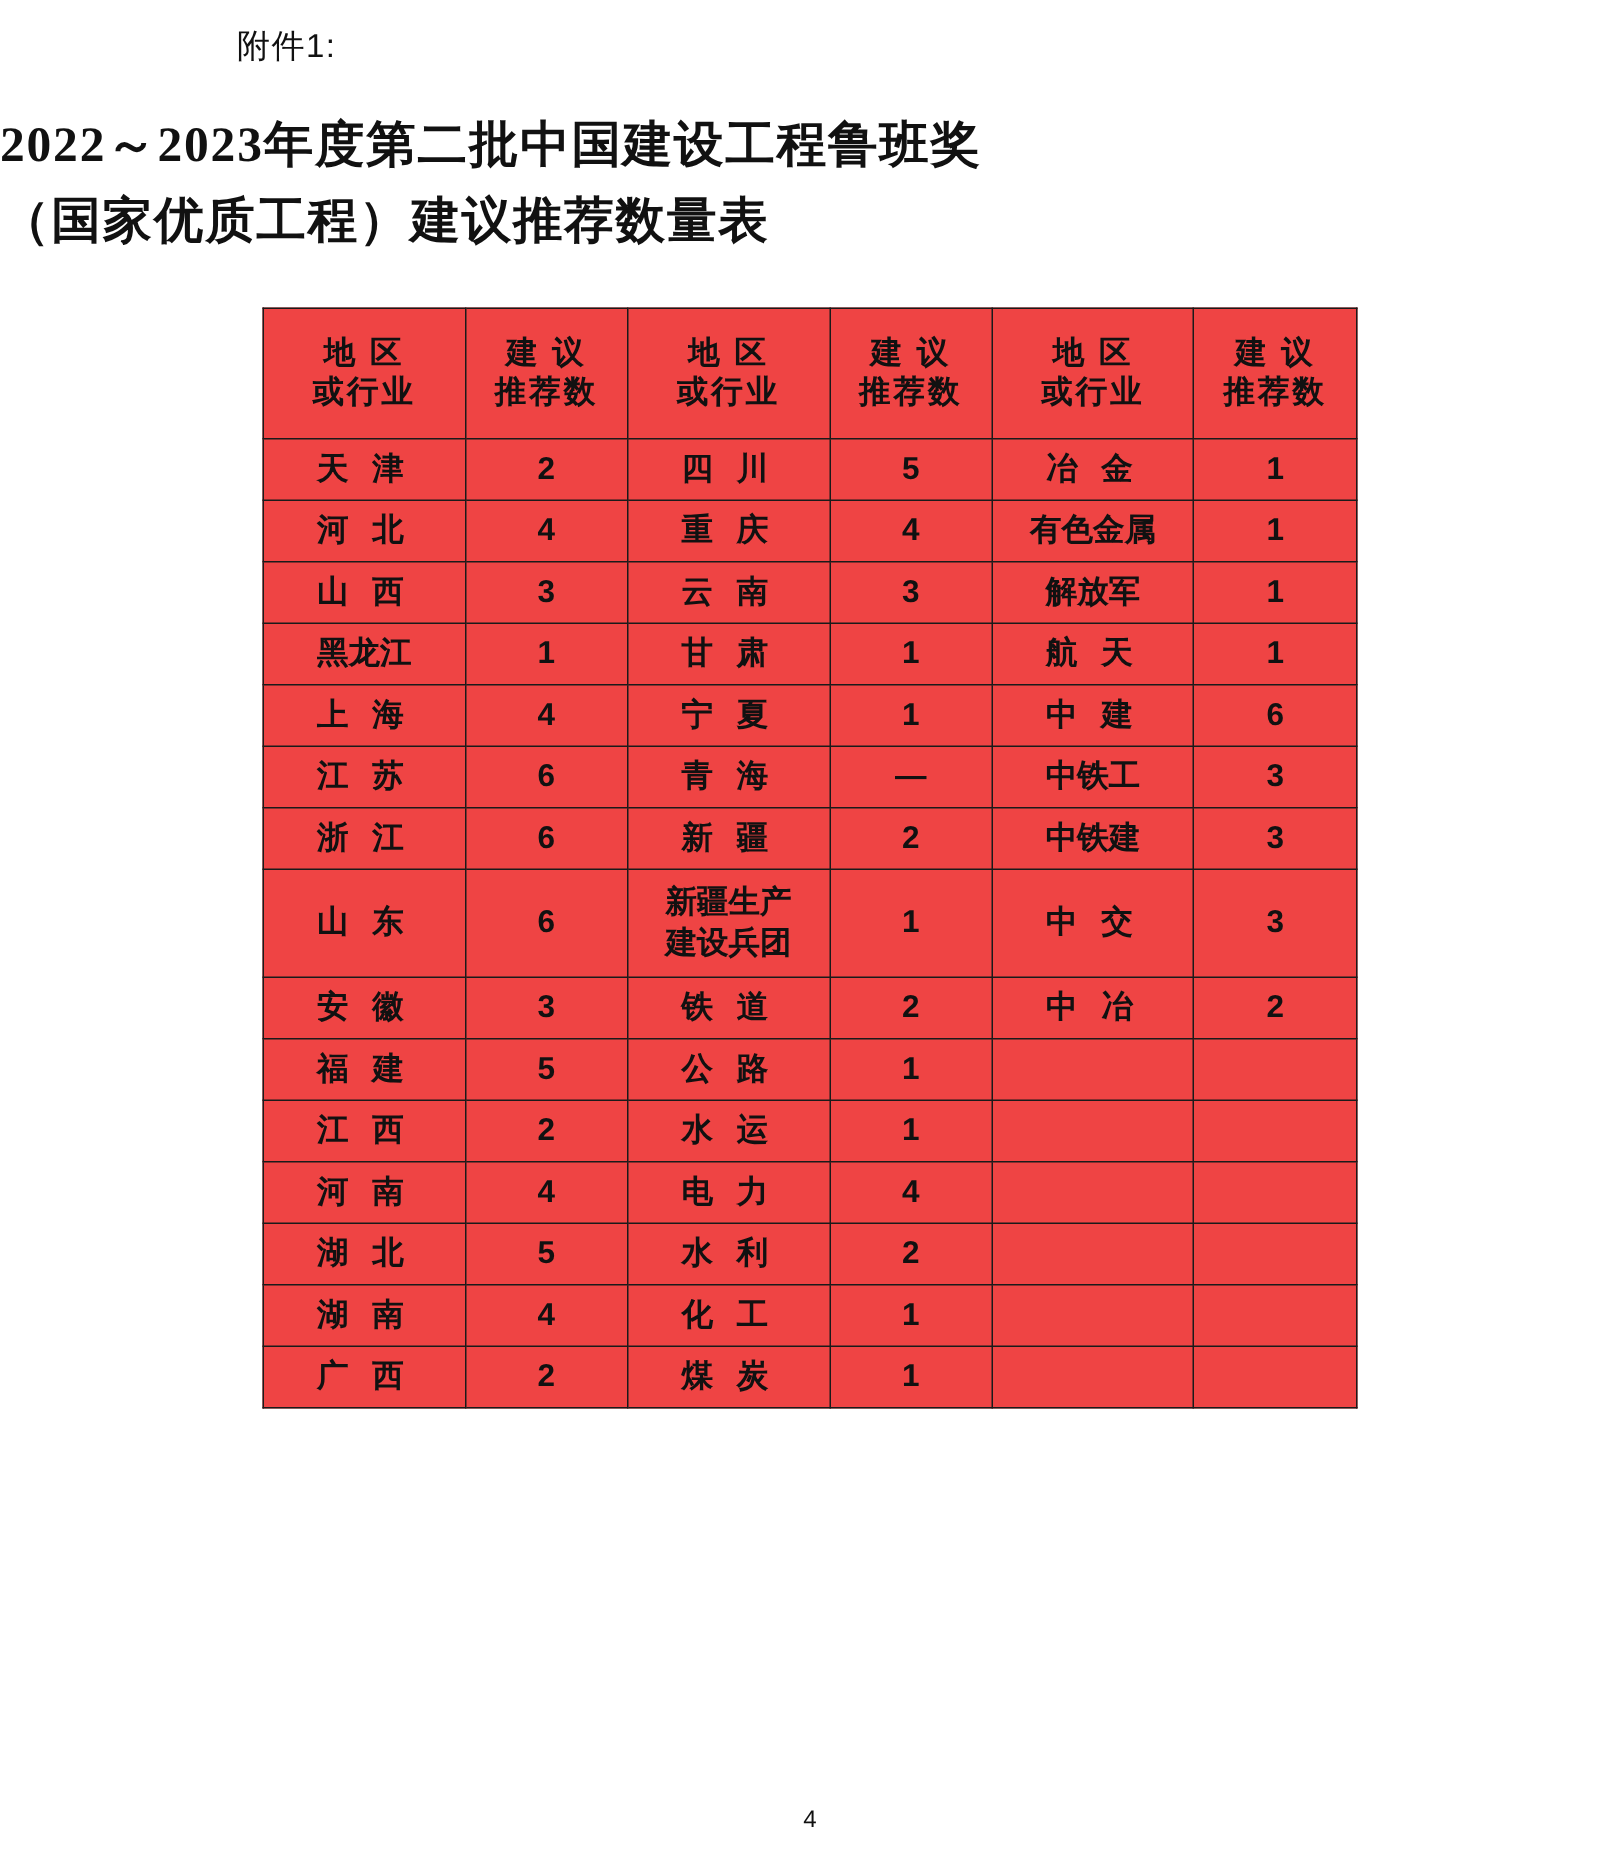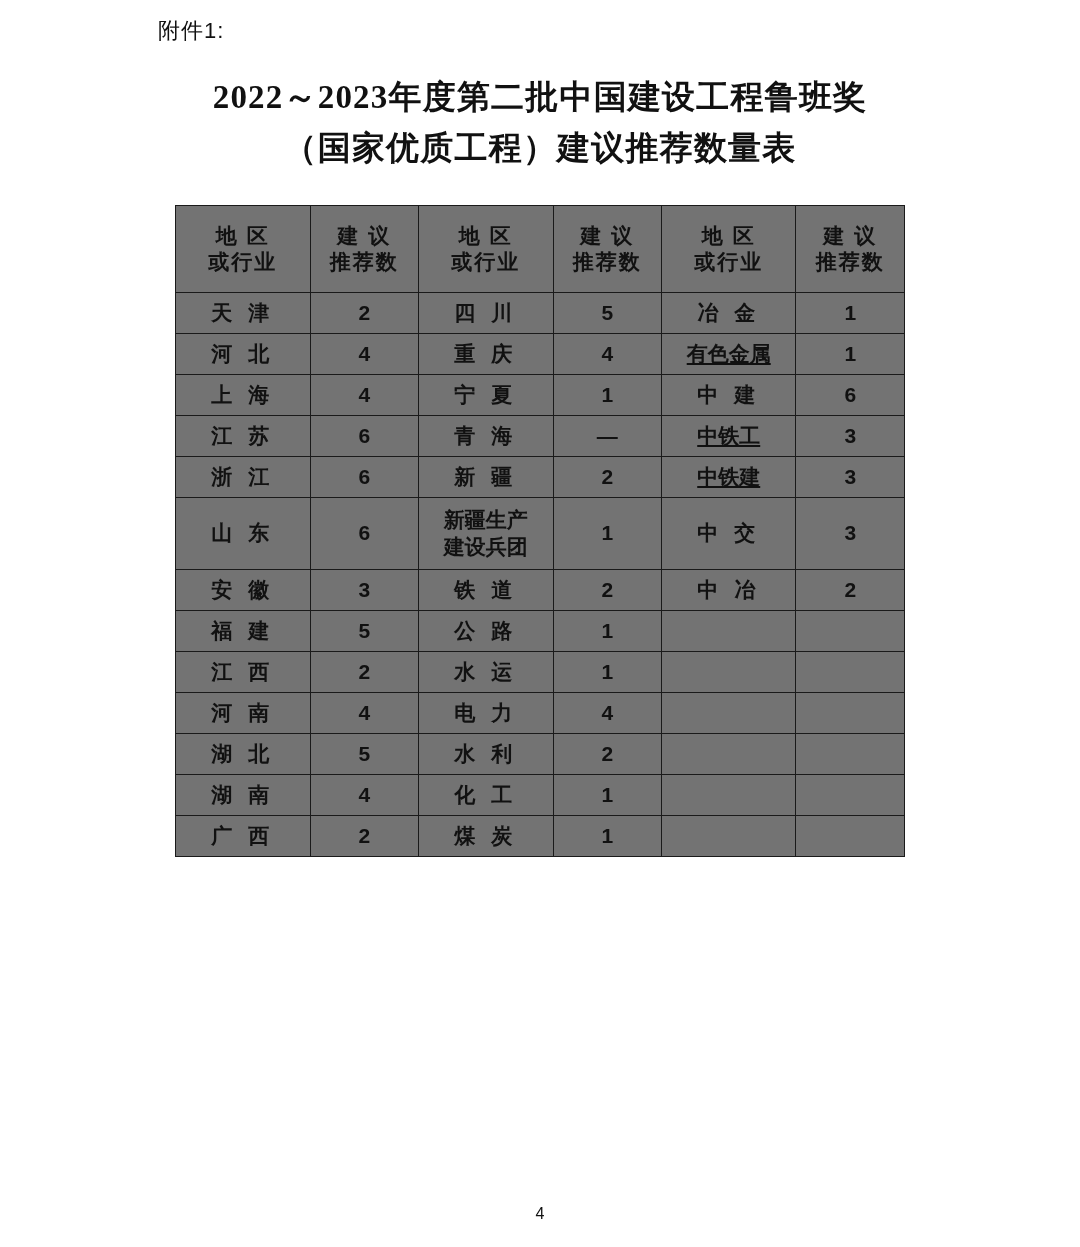--- a/index.html
+++ b/index.html
@@ -28,38 +28,38 @@
     font-size: 22px;
     letter-spacing: 1px;
     font-family: "Liberation Sans", "DejaVu Sans", sans-serif;
     font-weight: 500;
   }
   .doc-title {
     position: absolute;
     left: 0;
     top: 72px;
     width: 1080px;
-    text-align: center;
+    text-align: left;
     font-size: 33px;
     font-weight: bold;
     line-height: 1.55;
     letter-spacing: 1.2px;
     font-family: "Liberation Serif", "DejaVu Serif", serif;
   }
   .doc-title .line1 { display: block; }
   .doc-title .line2 { display: block; }
 
   table.main-table {
     position: absolute;
     left: 175px;
     top: 205px;
     width: 730px;
     border-collapse: collapse;
     table-layout: fixed;
-    background: #737373;
+    background: #ef4444;
   }
   table.main-table td, table.main-table th {
     border: 1.6px solid #1a1a1a;
     text-align: center;
     vertical-align: middle;
     font-size: 21px;
     font-weight: bold;
     font-family: "Liberation Sans", "DejaVu Sans", sans-serif;
     padding: 0;
     height: 40px;
@@ -71,21 +71,21 @@
     letter-spacing: 2px;
   }
   th .hl { display: block; }
   .col-region { width: 124px; }
   .col-num { width: 100px; }
 
   td.region {
     letter-spacing: 5px;
     padding-left: 5px;
   }
-  td.region.tight { letter-spacing: 0px; padding-left: 0; text-decoration: underline; }
+  td.region.tight { letter-spacing: 0px; padding-left: 0; }
   td.num { letter-spacing: 0; font-weight: bold; }
   td.twoline { line-height: 1.2; font-size: 20px; letter-spacing: 0px; }
   td.empty { }
 
   .page-number {
     position: absolute;
     left: 0;
     top: 1205px;
     width: 1080px;
     text-align: center;
@@ -153,20 +153,36 @@
         </tr>
       <tr>
           <td class="region">河 北</td>
           <td class="num">4</td>
           <td class="region">重 庆</td>
           <td class="num">4</td>
           <td class="region tight">有色金属</td>
           <td class="num">1</td>
         </tr>
       <tr>
+          <td class="region">山 西</td>
+          <td class="num">3</td>
+          <td class="region">云 南</td>
+          <td class="num">3</td>
+          <td class="region tight">解放军</td>
+          <td class="num">1</td>
+        </tr>
+      <tr>
+          <td class="region tight">黑龙江</td>
+          <td class="num">1</td>
+          <td class="region">甘 肃</td>
+          <td class="num">1</td>
+          <td class="region">航  天</td>
+          <td class="num">1</td>
+        </tr>
+      <tr>
           <td class="region">上 海</td>
           <td class="num">4</td>
           <td class="region">宁 夏</td>
           <td class="num">1</td>
           <td class="region">中  建</td>
           <td class="num">6</td>
         </tr>
       <tr>
           <td class="region">江 苏</td>
           <td class="num">6</td>

